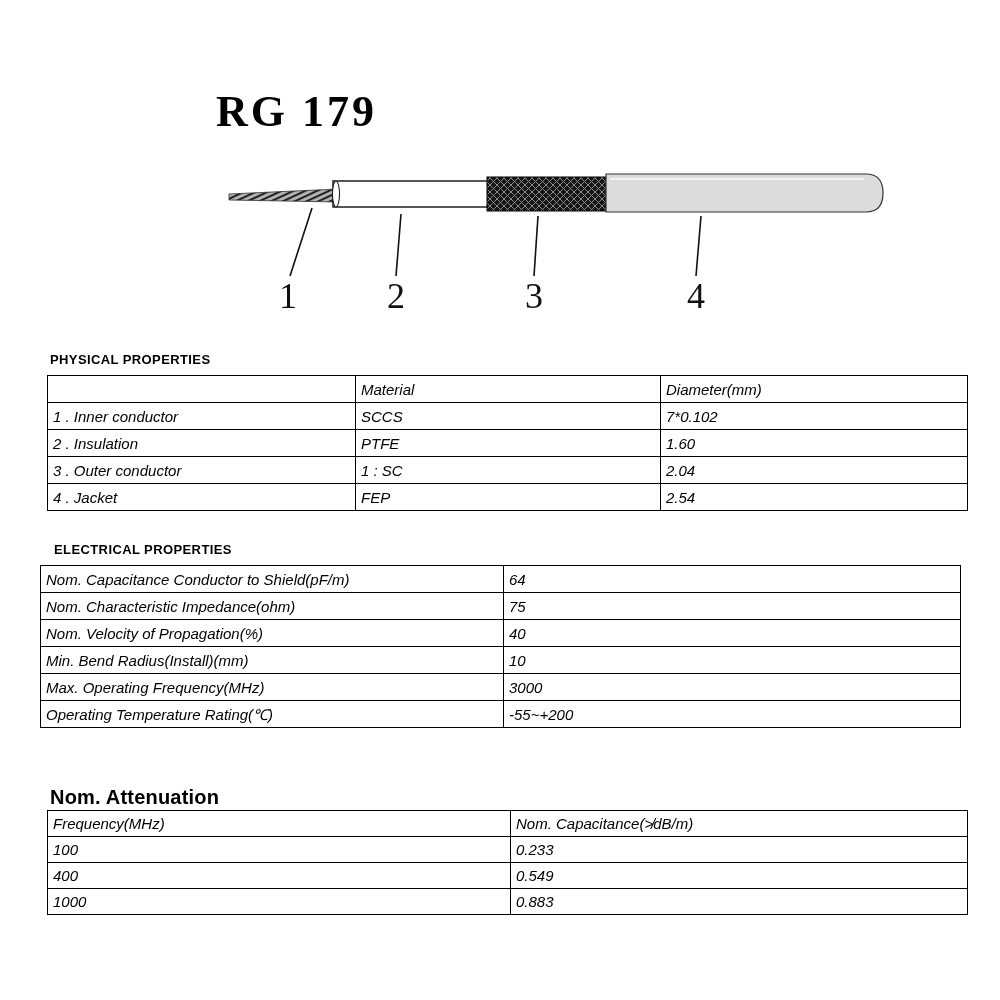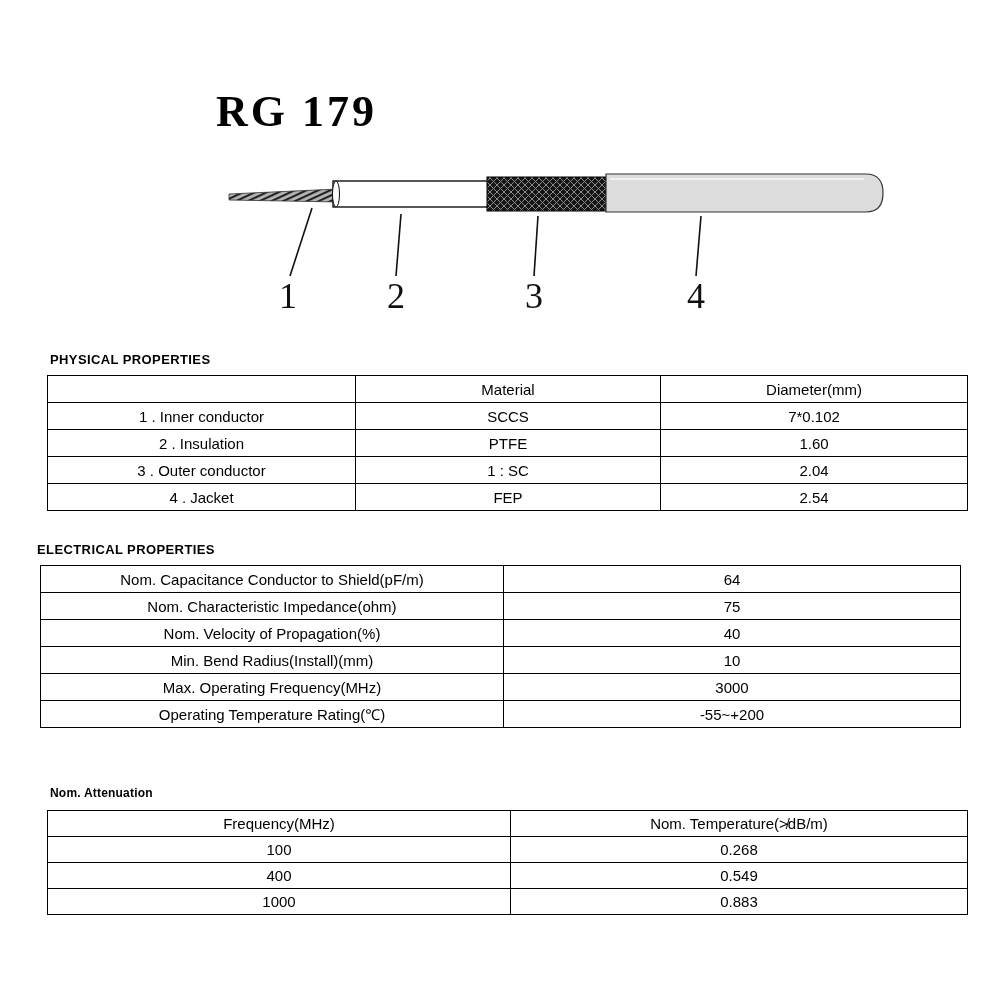--- a/index.html
+++ b/index.html
@@ -9,27 +9,27 @@
   .title{position:absolute;left:216px;top:86px;margin:0;
          font-family:"Liberation Serif",serif;font-size:44px;font-weight:700;
          letter-spacing:3px;}
 
   .diagram{position:absolute;left:0;top:150px;}
 
   .callout{font-family:"Liberation Serif",serif;font-size:36px;fill:#111;}
 
   .section-heading{position:absolute;margin:0;font-weight:700;font-size:13px;
                    letter-spacing:.4px;}
-  .section-heading.mixed{font-size:12px;letter-spacing:.2px;}
+  .section-heading.mixed{font-size:20px;letter-spacing:.2px;}
 
   table.spec{position:absolute;border-collapse:collapse;table-layout:fixed;
              font-size:15px;background:#fff;}
   table.spec td{border:1px solid #000;padding:0 5px;height:26px;
-                font-weight:400;text-align:center;white-space:nowrap;overflow:hidden;
-                vertical-align:middle;}
+                font-weight:400;text-align:left;white-space:nowrap;overflow:hidden;
+                vertical-align:middle;font-style:italic;}
   table.atten td{height:25px;}
 </style>
 </head>
 <body>
 
 <div class="page">
 
   <h1 class="title">RG 179</h1>
 
   <svg class="diagram" width="1000" height="175" viewBox="0 0 1000 175">
@@ -105,21 +105,21 @@
         <td>2.04</td>
       </tr>
       <tr>
         <td>4 . Jacket</td>
         <td>FEP</td>
         <td>2.54</td>
       </tr>
     </tbody>
   </table>
 
-  <h2 class="section-heading" style="left:37px;top:542px;">ELECTRICAL PROPERTIES</h2>
+  <h2 class="section-heading" style="left:54px;top:542px;">ELECTRICAL PROPERTIES</h2>
 
   <table class="spec" style="left:40px;top:565px;width:920px;">
     <colgroup>
         <col style="width:463px">
         <col style="width:457px">
       </colgroup>
     <tbody>
       <tr>
         <td>Nom. Capacitance Conductor to Shield(pF/m)</td>
         <td>64</td>
@@ -150,25 +150,25 @@
   <h2 class="section-heading mixed" style="left:50px;top:786px;">Nom. Attenuation</h2>
 
   <table class="spec atten" style="left:47px;top:810px;width:920px;">
     <colgroup>
         <col style="width:463px">
         <col style="width:457px">
       </colgroup>
     <tbody>
       <tr>
         <td>Frequency(MHz)</td>
-        <td>Nom. Temperature(≯dB/m)</td>
+        <td>Nom. Capacitance(≯dB/m)</td>
       </tr>
       <tr>
         <td>100</td>
-        <td>0.268</td>
+        <td>0.233</td>
       </tr>
       <tr>
         <td>400</td>
         <td>0.549</td>
       </tr>
       <tr>
         <td>1000</td>
         <td>0.883</td>
       </tr>
     </tbody>

